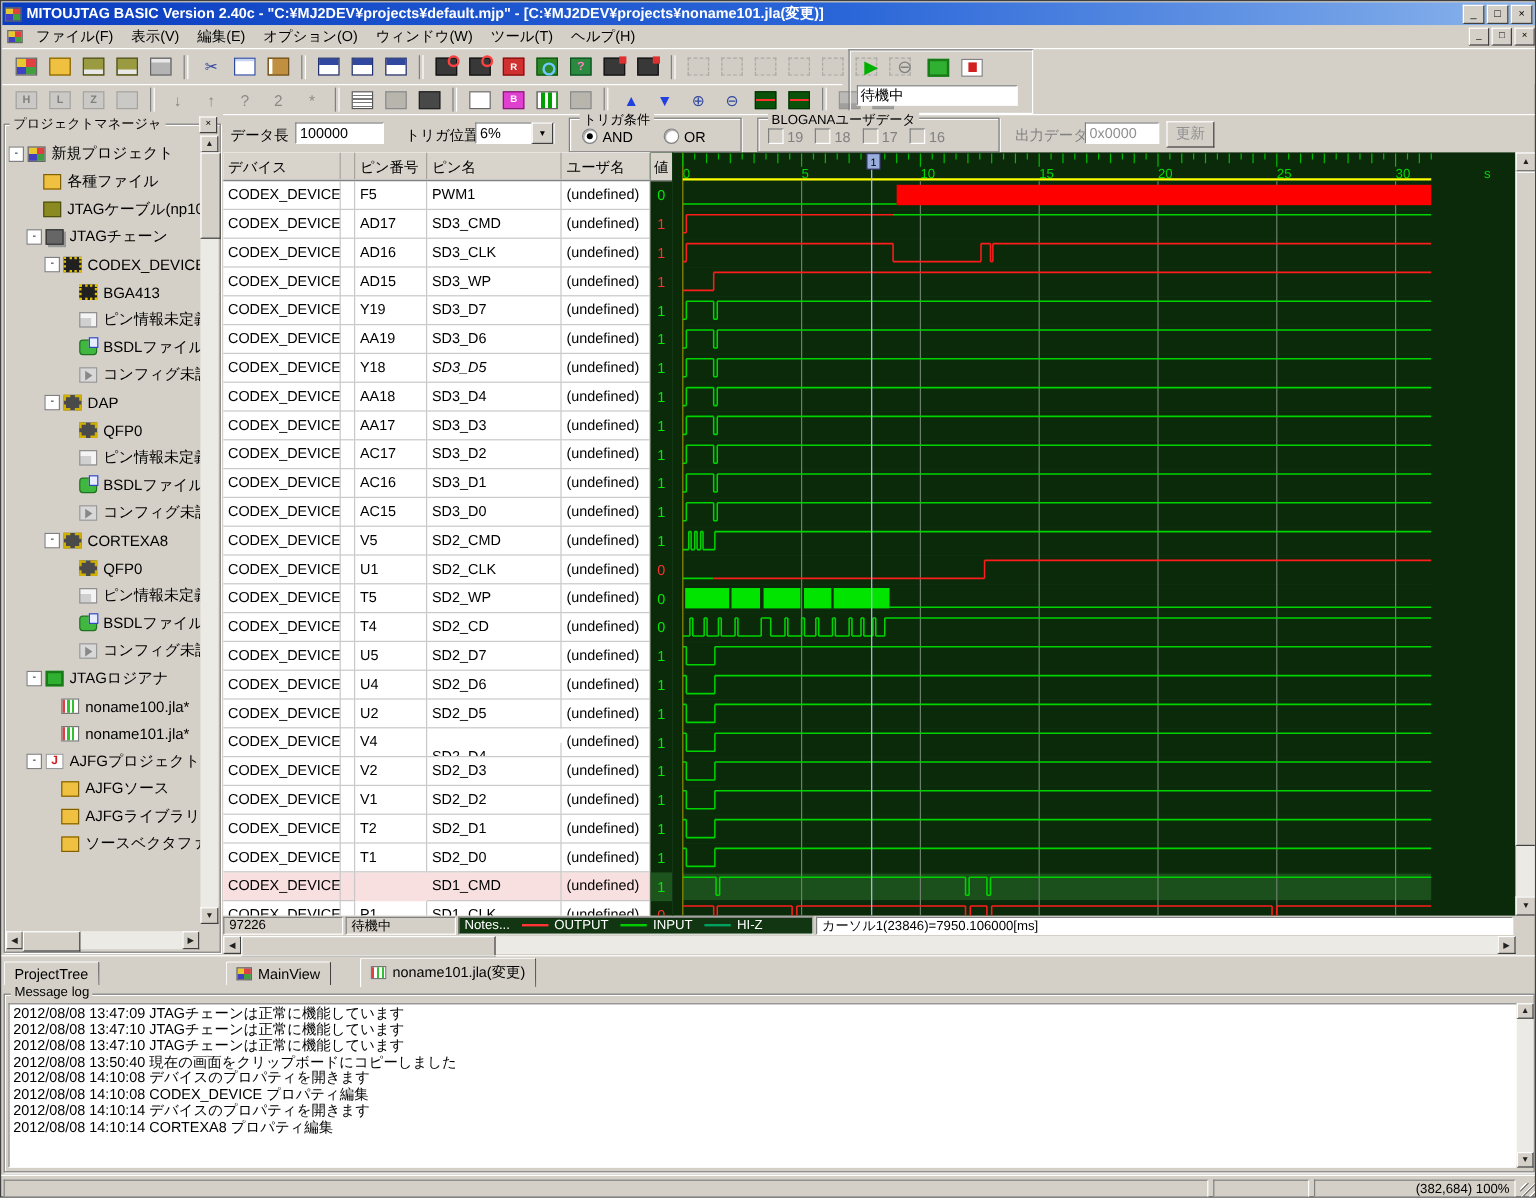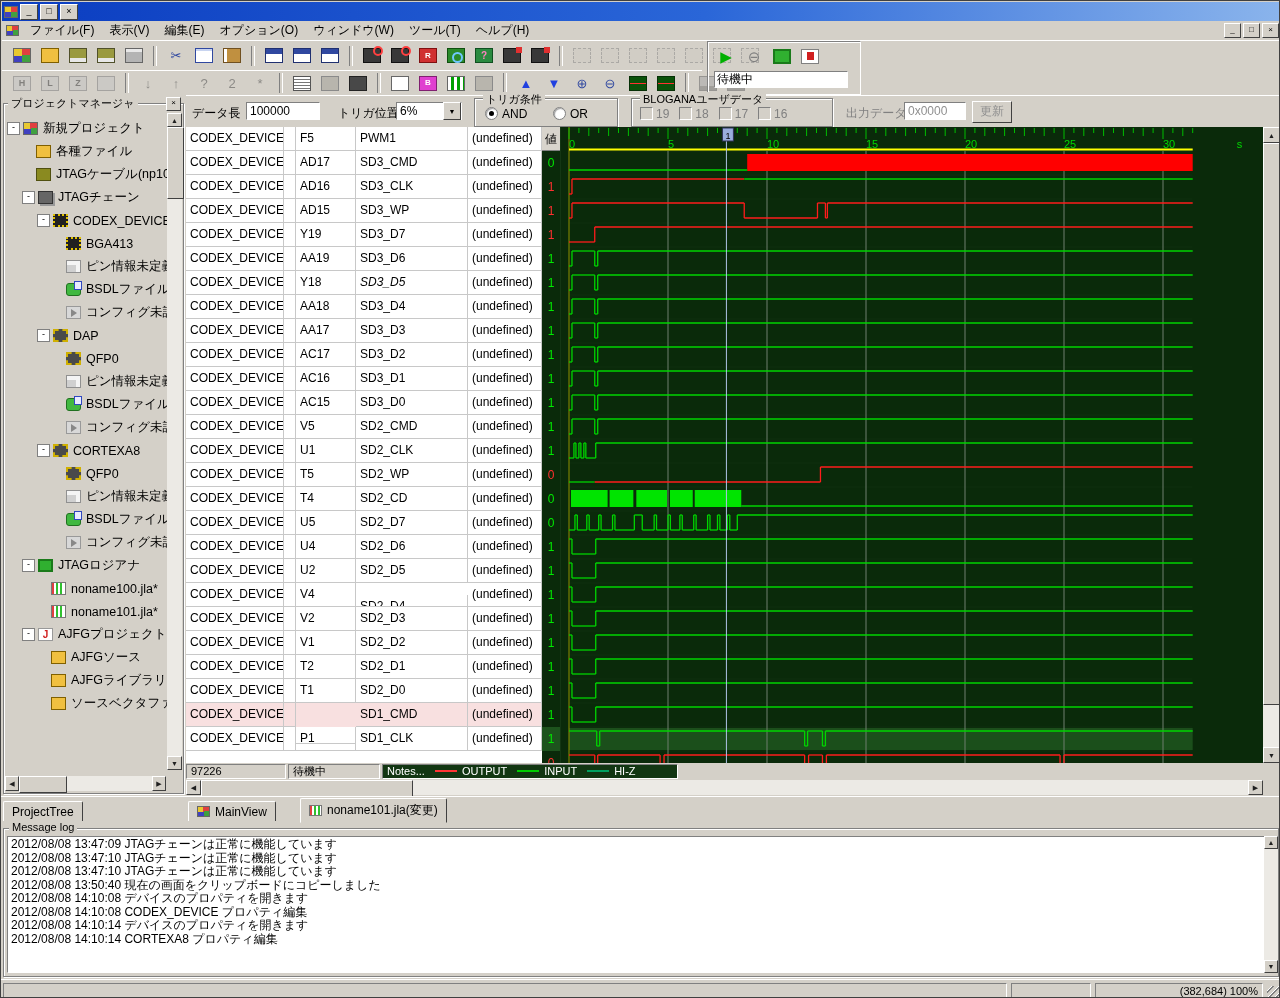--- a/index.html
+++ b/index.html
@@ -151,20 +151,21 @@
   .grip{position:absolute;right:1px;bottom:1px;width:13px;height:13px;
     background:repeating-linear-gradient(135deg,#0000 0 3px,#fff 3px 4px,#808080 4px 5px)}
 </style>
 </head>
 <body>
 
 <div id="app">
 
   <div id="titlebar">
     <div class="ti k-checker" style="width:14px;height:12px" data-glyph=""></div>
+    <div class="ttext">MITOUJTAG BASIC Version 2.40c - "C:¥MJ2DEV¥projects¥default.mjp" - [C:¥MJ2DEV¥projects¥noname101.jla(変更)]</div>
     <div class="winbtn">_</div>
     <div class="winbtn">□</div>
     <div class="winbtn">×</div>
   </div>
 
   <div id="menubar">
     <div class="ti k-checker" style="width:13px;height:11px;margin:0 4px" data-glyph=""></div>
     <div id="menu-items" style="display:flex">
         <div class="menu-item">ファイル(F)</div>
         <div class="menu-item">表示(V)</div>
@@ -523,20 +524,27 @@
       <div class="sthumb" style="left:0;top:14px;width:15px;height:70px"></div>
     </div>
     <div class="hscroll" style="left:4px;right:20px;bottom:5px">
       <div class="sbtn" style="left:0;top:0;width:14px;height:15px">◀</div>
       <div class="sbtn" style="right:0;top:0;width:14px;height:15px">▶</div>
       <div class="sthumb" style="left:14px;top:0;width:46px;height:15px"></div>
     </div>
   </div>
 
   <div id="table">
+      <div class="thead">
+        <div class="tc" style="width: 98px;">デバイス</div>
+        <div class="tc" style="width: 12px;"></div>
+        <div class="tc" style="width: 60px;">ピン番号</div>
+        <div class="tc" style="width: 112px;">ピン名</div>
+        <div class="tc" style="width: 74px;">ユーザ名</div>
+      </div>
       <div class="trrow">
         <div class="tc" style="width: 98px;">CODEX_DEVICE</div>
         <div class="tc" style="width: 12px;"></div>
         <div class="tc" style="width: 60px;">F5</div>
         <div class="tc" style="width: 112px;">PWM1</div>
         <div class="tc" style="width: 74px;">(undefined)</div>
       </div>
       <div class="trrow">
         <div class="tc" style="width: 98px;">CODEX_DEVICE</div>
         <div class="tc" style="width: 12px;"></div>
@@ -1093,20 +1101,21 @@
       <div class="sspanel" style="width: 92px;">待機中</div>
       <div class="sspanel dark" style="width: 296px;">
         <span>Notes...</span>
         <span class="ldash" style="border-top-color: rgb(255, 52, 52);"></span>
         <span>OUTPUT</span>
         <span class="ldash" style="border-top-color: rgb(0, 204, 0);"></span>
         <span>INPUT</span>
         <span class="ldash" style="border-top-color: rgb(0, 160, 96);"></span>
         <span>HI-Z</span>
       </div>
+      <div class="sspanel white" style="flex: 1 1 0%;">カーソル1(23846)=7950.106000[ms]</div>
     </div>
 
   <div class="hscroll" style="left:185px;top:779px;width:1077px">
     <div class="sbtn" style="left:0;top:0;width:15px;height:15px">◀</div>
     <div class="sbtn" style="right:0;top:0;width:15px;height:15px">▶</div>
     <div class="sthumb" style="left:15px;top:0;width:210px;height:15px"></div>
   </div>
 
   <div id="tabstrip">
     <div class="tab" style="left:2px">

